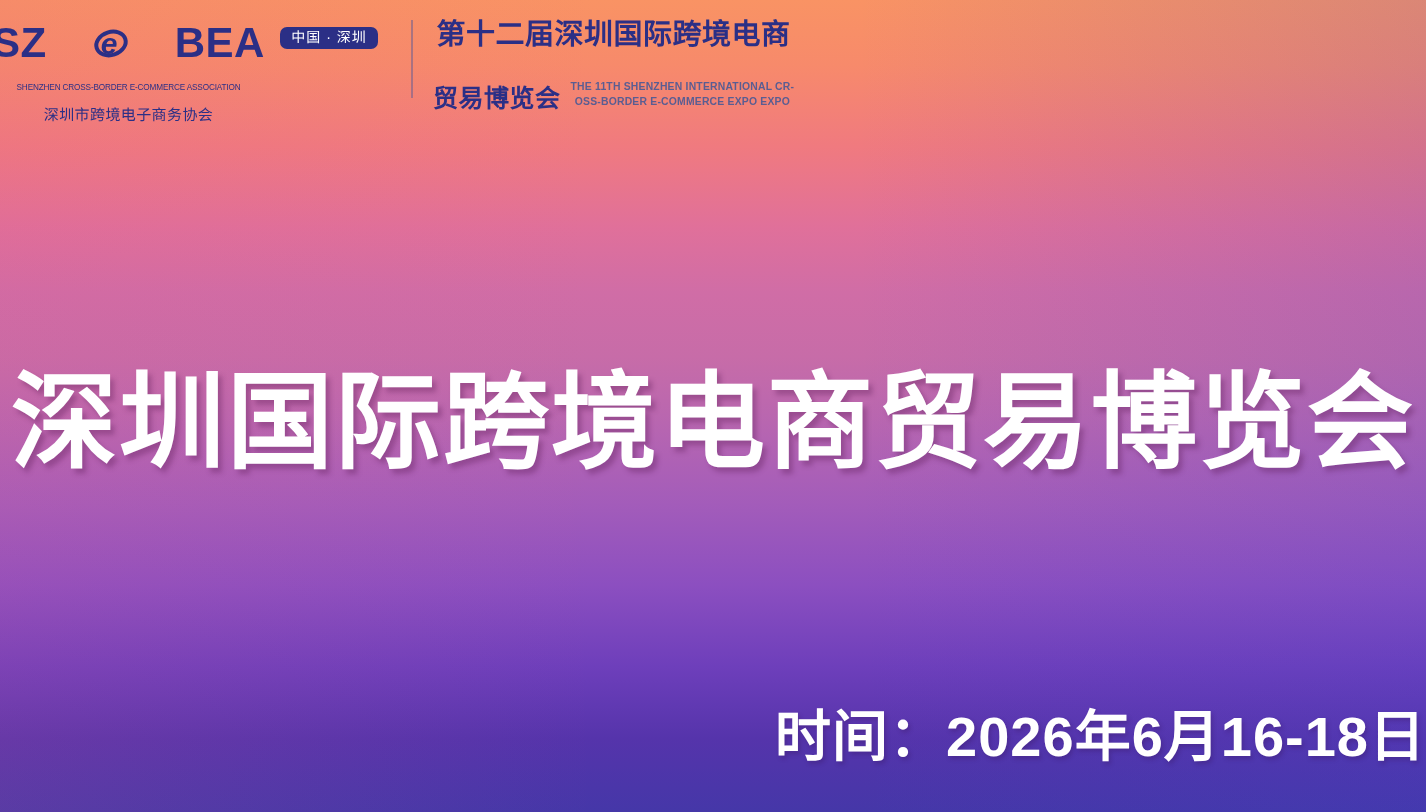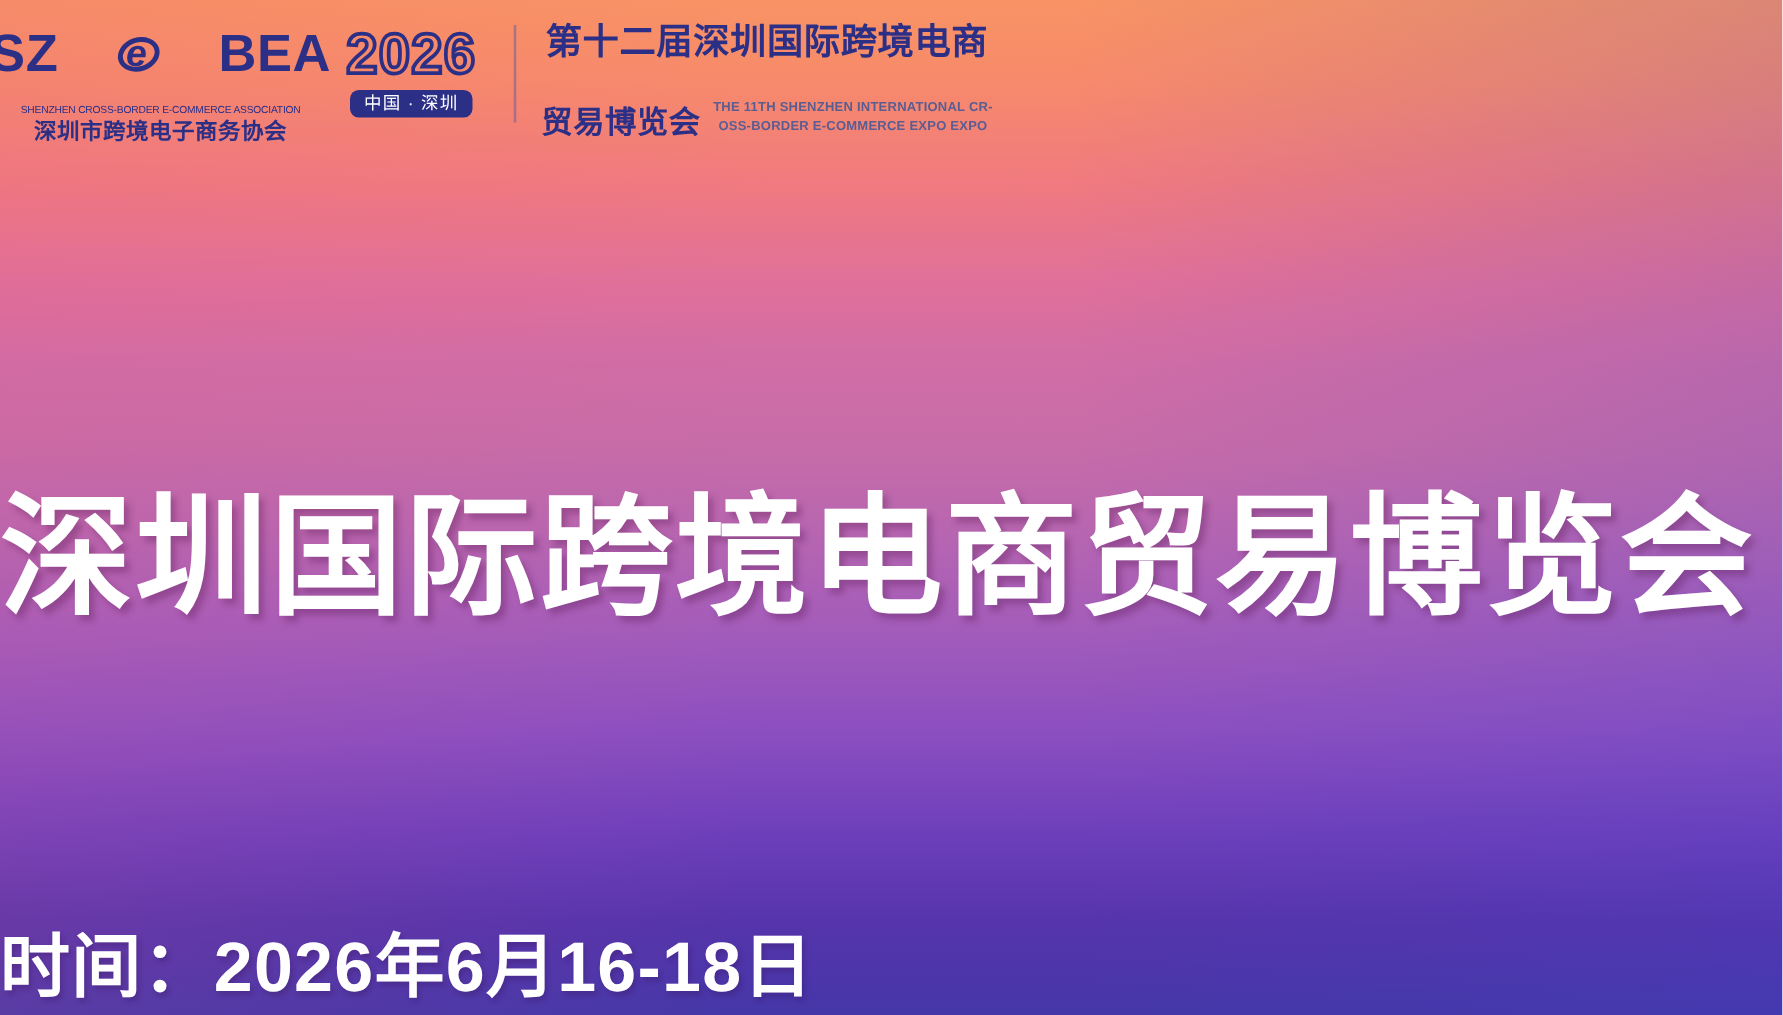--- a/index.html
+++ b/index.html
@@ -104,24 +104,24 @@
   .assoc-en{
     margin-top:20px;
     color:#2b2f86;
     font-size:8.2px;
     font-weight:normal;
     letter-spacing:-0.15px;
     white-space:nowrap;
     line-height:1;
   }
   .assoc-cn{
-    margin-top:3px;
-    color:#2b2f86;
-    font-size:18px;
-    font-weight:bold;
+    margin-top:14px;
+    color:#2b2f86;
+    font-size:15px;
+    font-weight:normal;
     letter-spacing:0.4px;
     white-space:nowrap;
     line-height:1.15;
   }
 
   
   .year-badge{
     margin-left:38px;
     display:flex;
     flex-direction:column;
@@ -199,38 +199,38 @@
     letter-spacing:0.2px;
     line-height:1.38;
     padding-bottom:3px;
     white-space:nowrap;
     margin-top:28px;
   }
 
   
   .main-title{
     position:absolute;
-    top:301px;
+    top:277px;
     left:0; right:0;
-    text-align:left;
+    text-align:center;
     color:#ffffff;
     font-size:106px;
     font-weight:bold;
     letter-spacing:2px;
     line-height:1.12;
     white-space:nowrap;
     text-shadow:4px 5px 5px rgba(90,25,85,0.34);
   }
 
   
   .info-block{
     position:absolute;
-    top:541px;
+    top:504px;
     left:0; right:0;
-    text-align:left;
+    text-align:right;
   }
   .info-line{
     color:#ffffff;
     font-size:56px;
     font-weight:bold;
     letter-spacing:1px;
     line-height:1.0;
     white-space:nowrap;
     text-shadow:2px 3px 4px rgba(55,20,90,0.30);
   }
@@ -249,21 +249,20 @@
           <span class="ring"></span>
           <span class="eletter">e</span>
         </span>
         <span class="wm-part">BEA</span>
       </div>
       <div class="assoc-en">SHENZHEN CROSS-BORDER E-COMMERCE ASSOCIATION</div>
       <div class="assoc-cn">深圳市跨境电子商务协会</div>
     </div>
 
     <div class="year-badge">
-      <div class="year-num">2026</div>
       <div class="year-pill">中国 · 深圳</div>
     </div>
 
     <div class="v-divider"></div>
 
     <div class="expo-name">
       <div class="expo-cn-1">第十二届深圳国际跨境电商</div>
       <div class="expo-row2">
         <div class="expo-cn-2">贸易博览会</div>
         <div class="expo-en">

